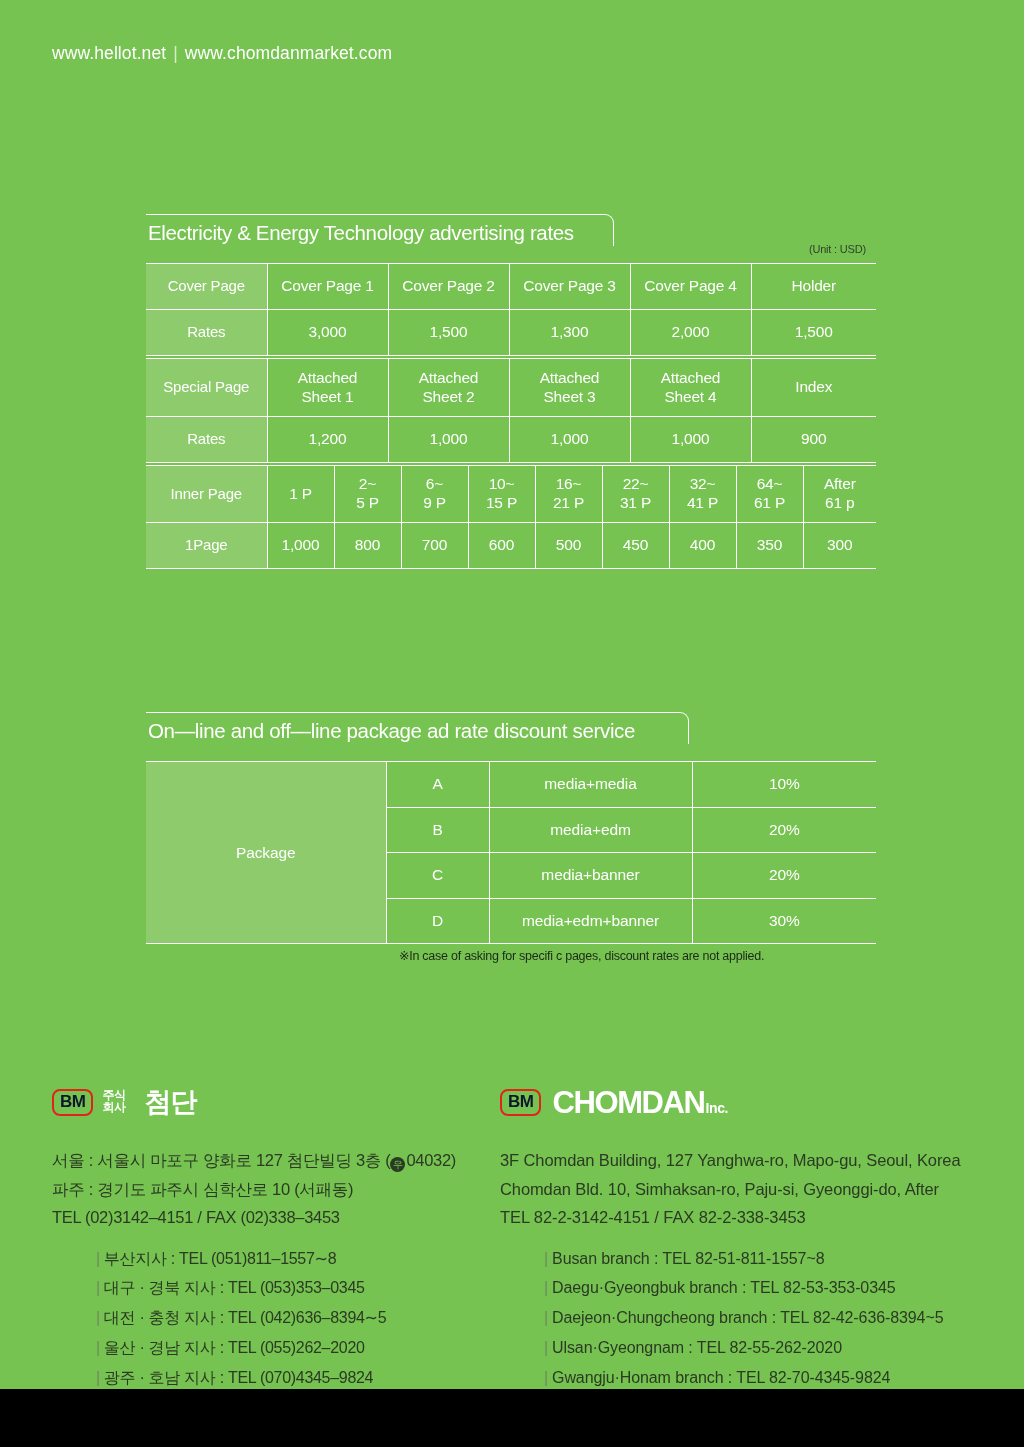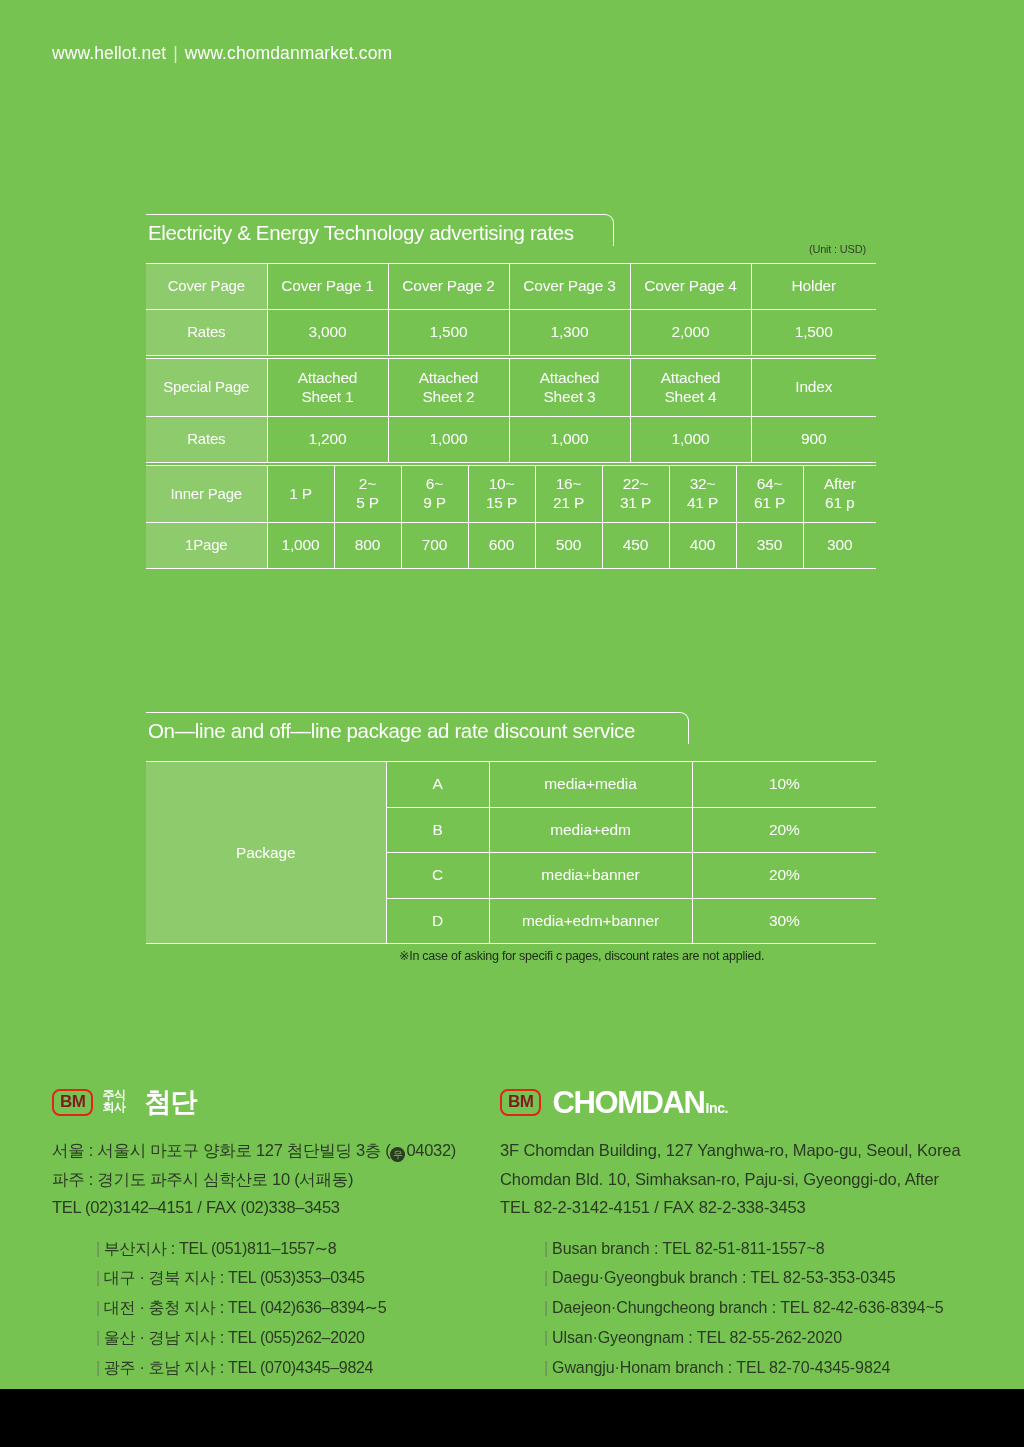--- a/index.html
+++ b/index.html
@@ -143,21 +143,21 @@
     justify-content: center;
     border: 2.6px solid #e2231a;
     border-radius: 8px;
     padding: 1px 6px 2px 6px;
     height: 27px;
     background: transparent;
   }
   .bm-badge span {
     font-weight: bold;
     font-size: 17px;
-    color: #7f1d1d;
+    color: #0f172a;
     letter-spacing: -0.5px;
     line-height: 1;
   }
 
   .ko-brand {
     display: flex;
     align-items: flex-end;
     margin-left: 9px;
   }
   .ko-brand .stack {
@@ -191,21 +191,21 @@
     line-height: 1;
   }
   .en-brand .suffix {
     font-size: 14px;
     font-weight: bold;
     color: #ffffff;
     letter-spacing: -0.4px;
     margin-left: 1px;
   }
 
-  .addr-block { margin-top: 14px; }
+  .addr-block { margin-top: 24px; }
   .addr-line {
     font-size: 16.5px;
     color: #2b3a22;
     line-height: 1.73;
     letter-spacing: -0.3px;
     white-space: nowrap;
   }
   .post-mark {
     display: inline-block;
     width: 15px; height: 15px;

